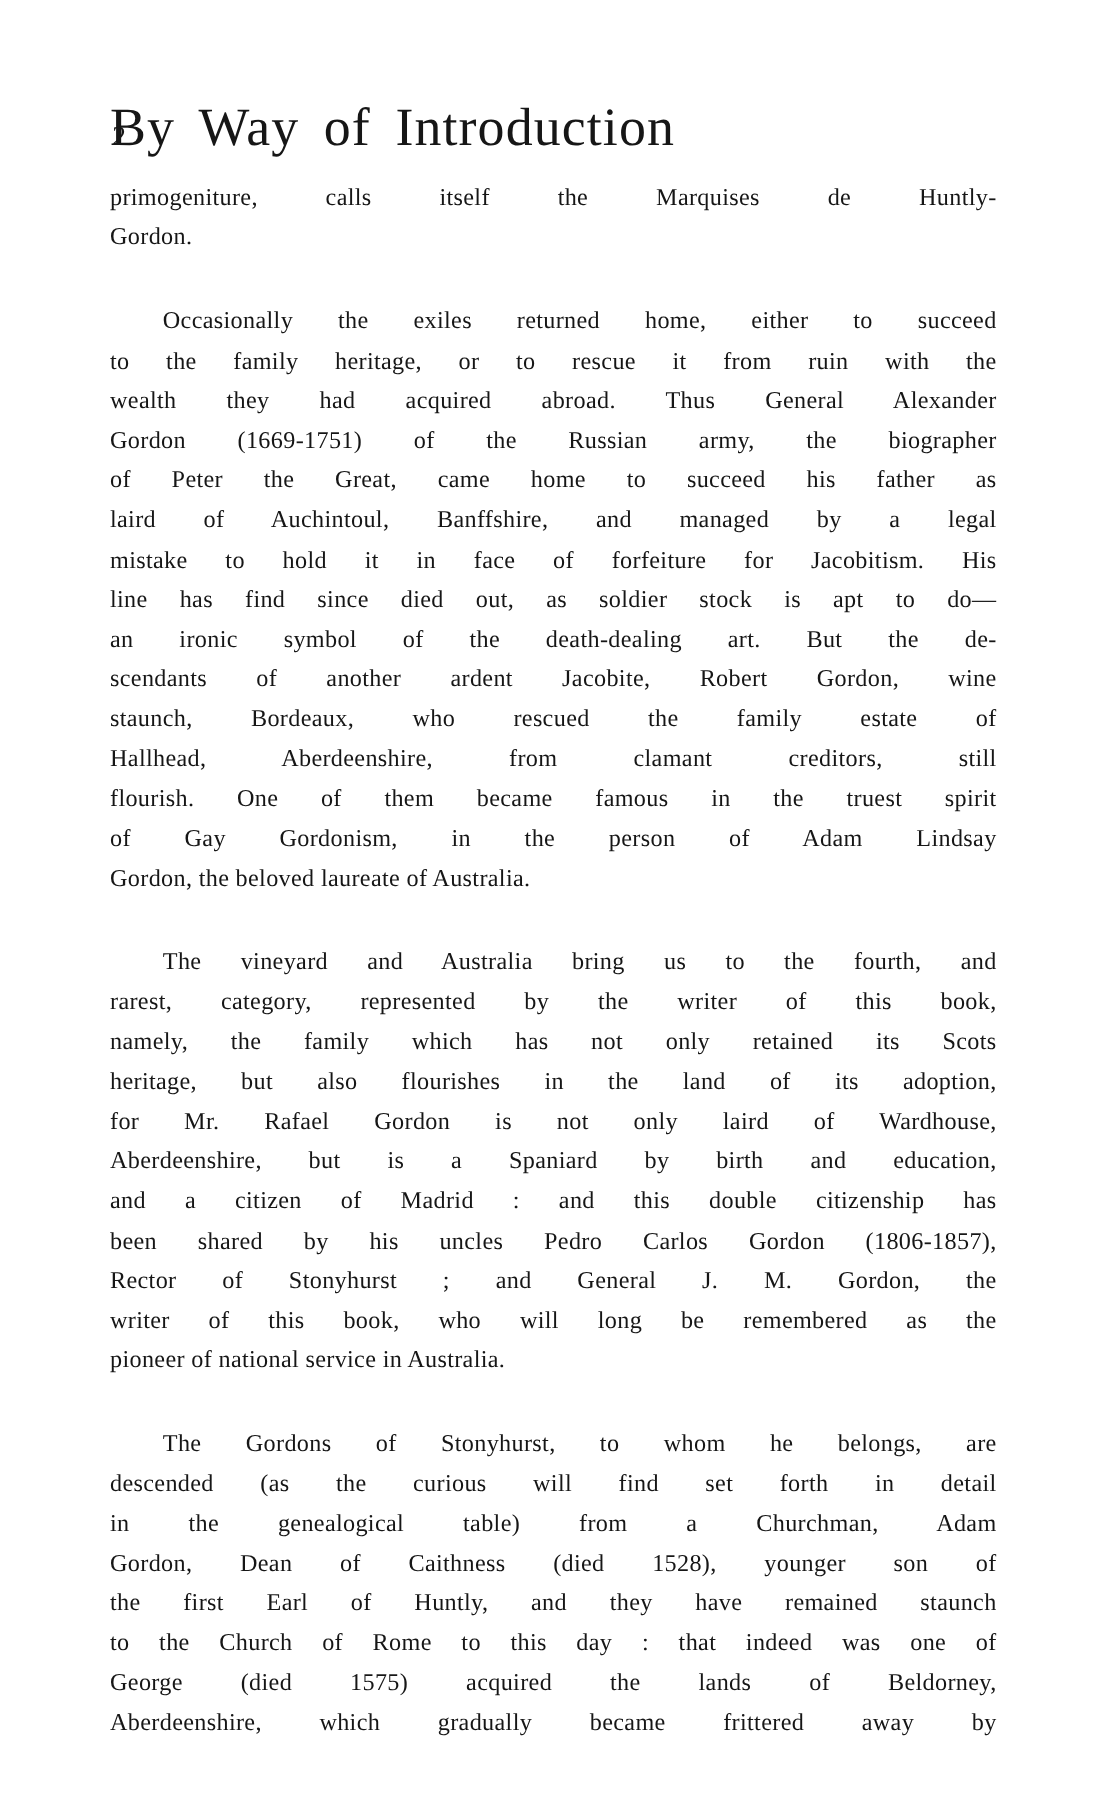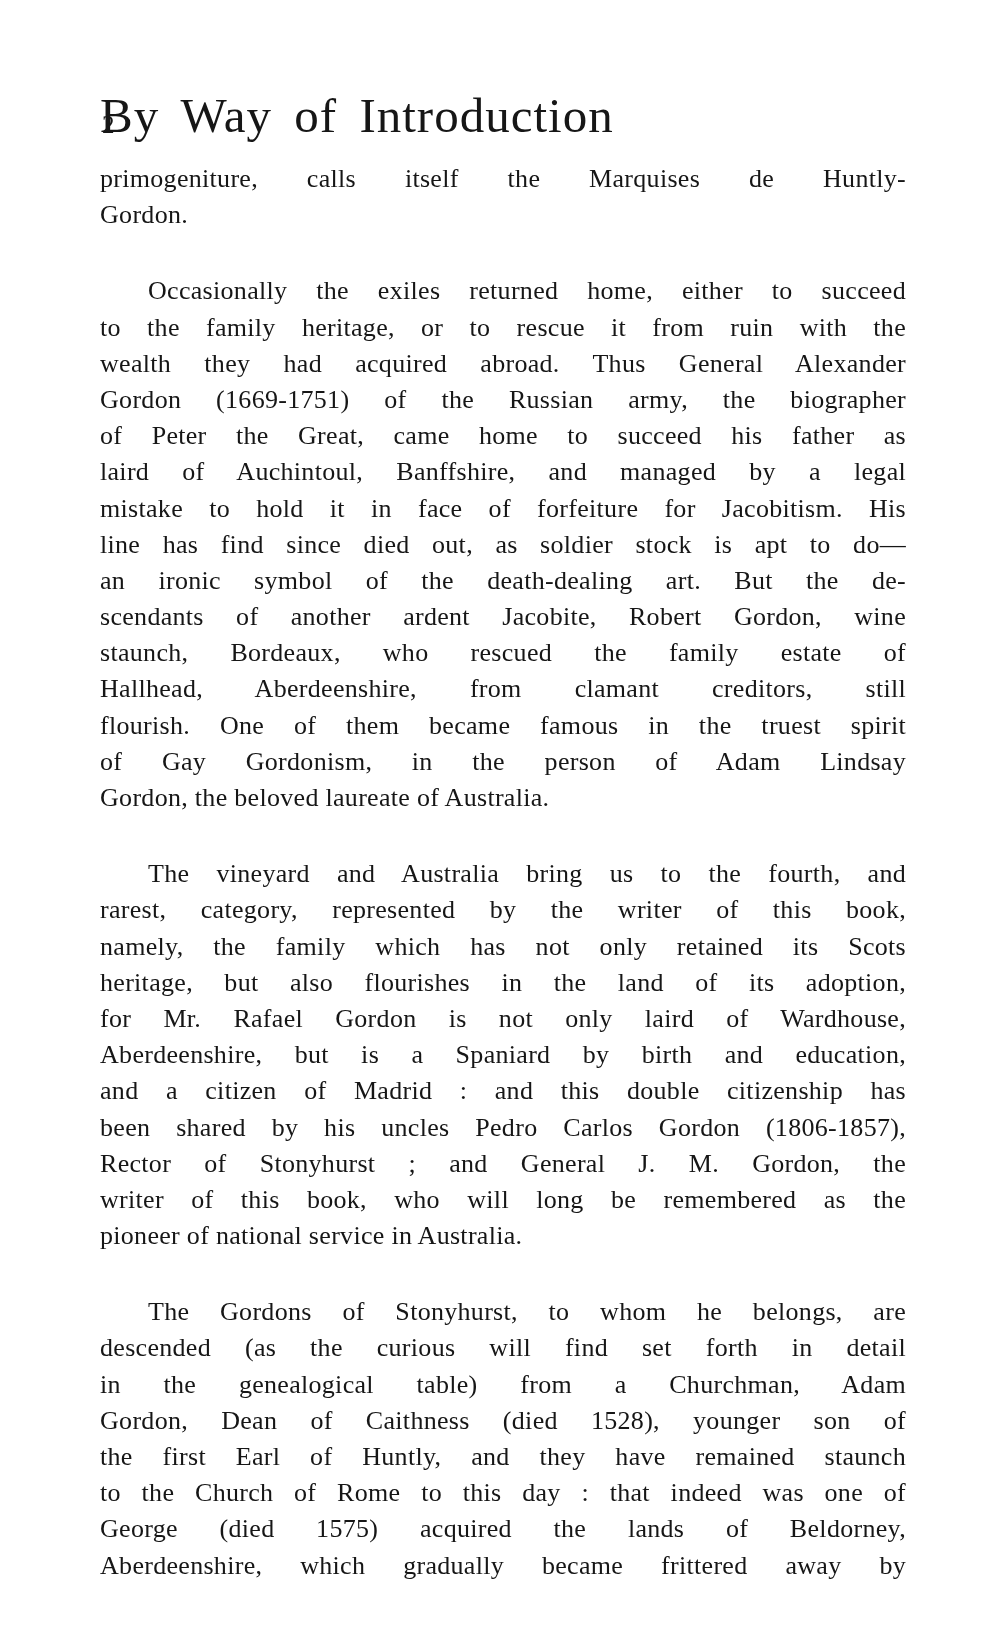--- a/index.html
+++ b/index.html
@@ -45,21 +45,21 @@
     position: absolute;
     left: 100px;
     top: 161px;
     width: 806px;
   }
   .paragraph {
     margin: 0;
     padding: 0;
   }
   .line {
-    font-size: 26px;
+    font-size: 22px;
     line-height: 36.2px;
     height: 36.2px;
     letter-spacing: 0.3px;
     text-align: justify;
     text-align-last: justify;
     overflow: hidden;
   }
   .line.indent {
     padding-left: 48px;
     margin-top: 40px;

